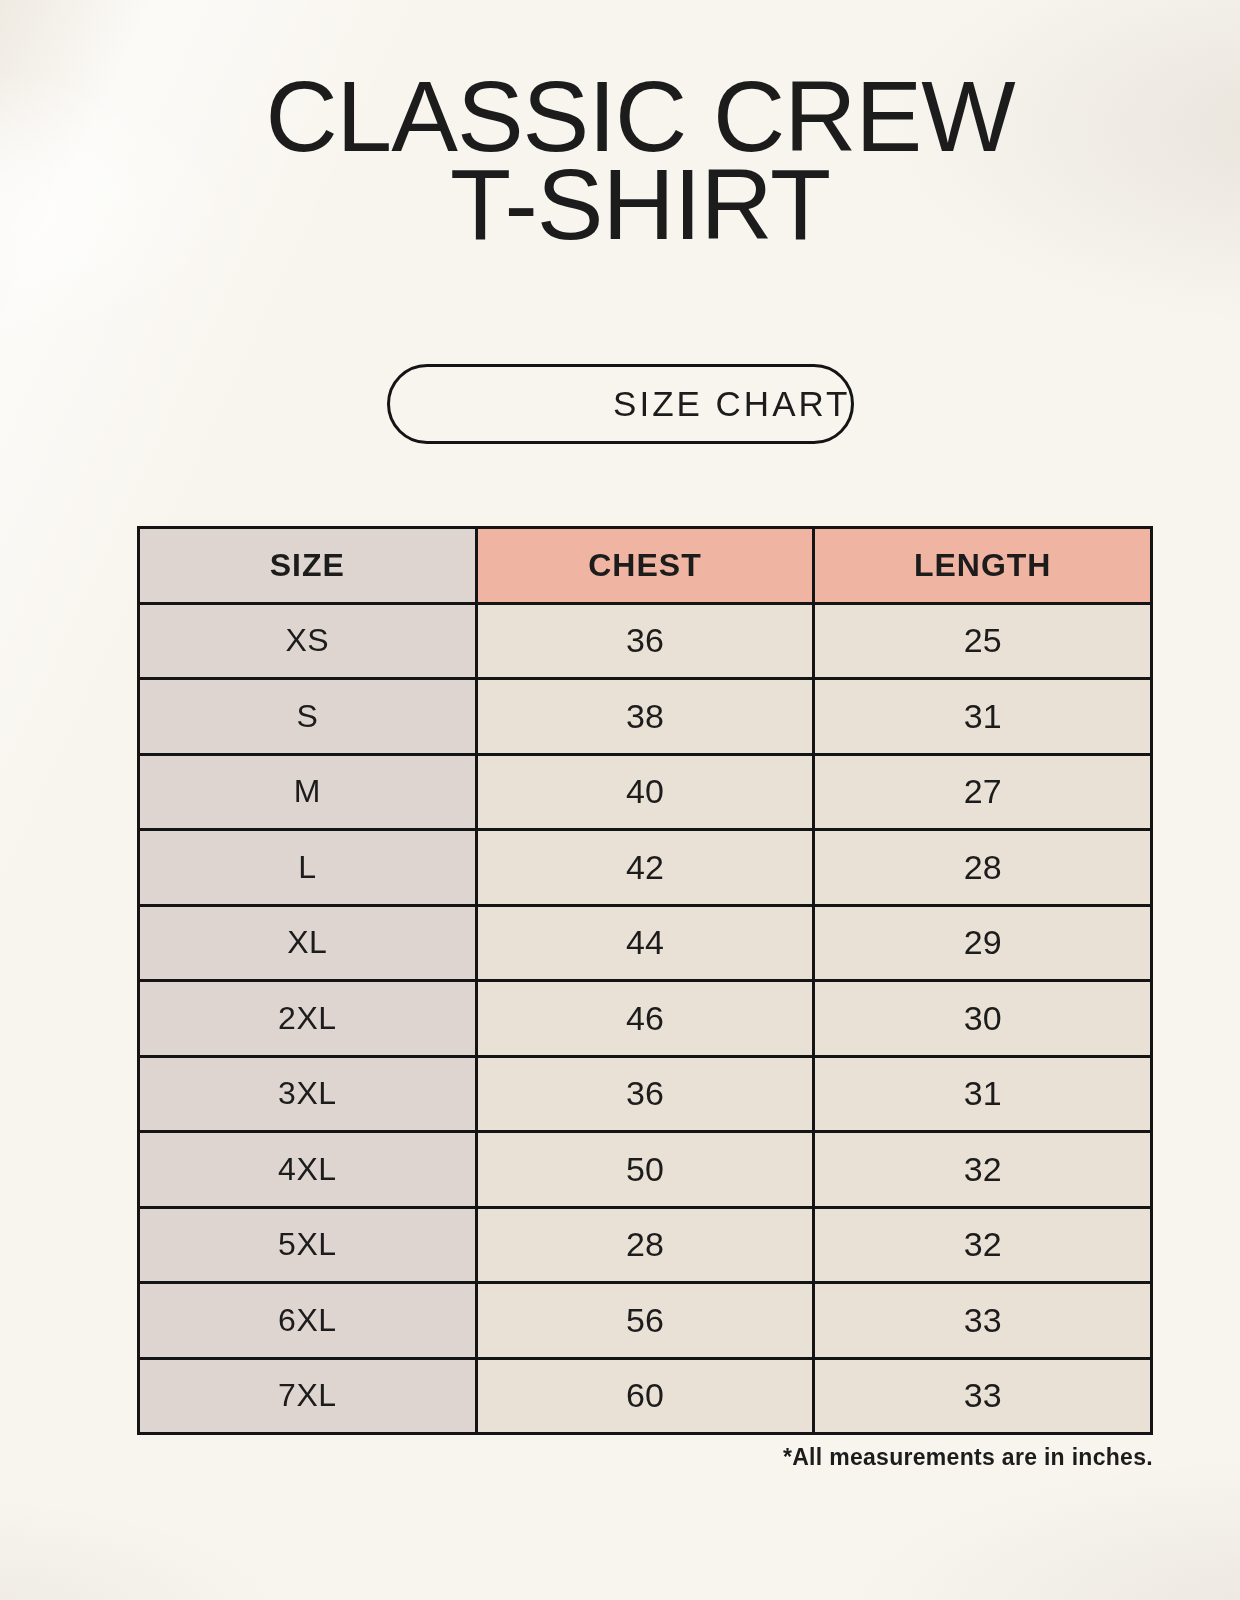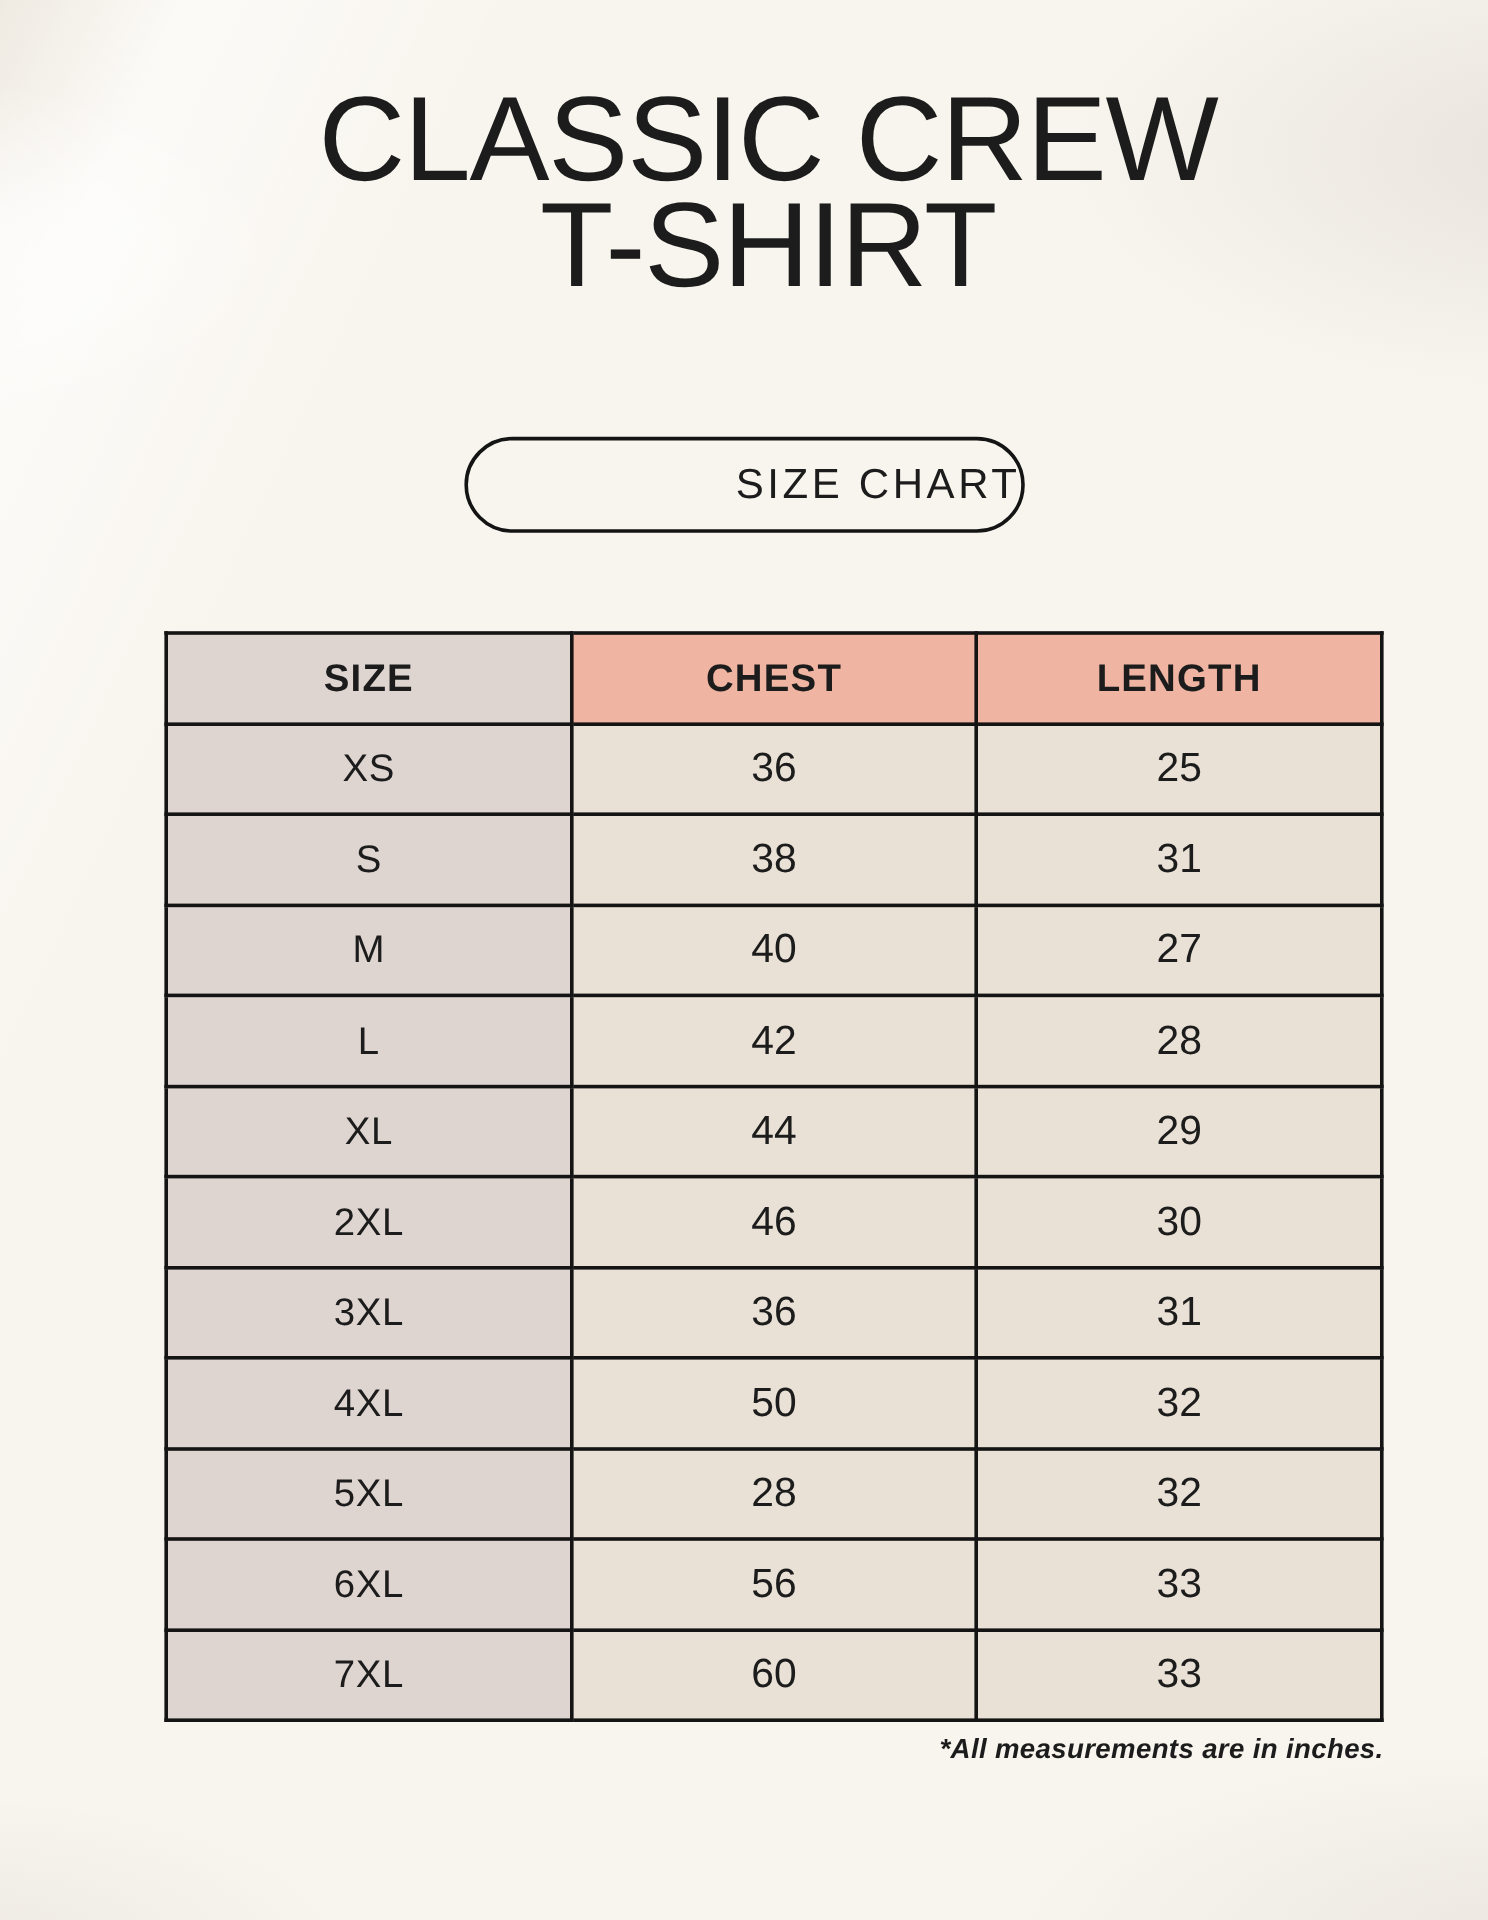--- a/index.html
+++ b/index.html
@@ -83,21 +83,20 @@
     font-weight:400;
     font-size:32px;
     letter-spacing:0.5px;
   }
   .footnote{
     text-align:right;
     margin-top:9px;
     font-size:23px;
     font-weight:700;
     letter-spacing:0.3px;
-    font-style:italic;
   }
 </style>
 </head>
 <body>
 
 <div class="page">
 
   <h1 class="title">
     <span class="line">CLASSIC CREW</span>
     <span class="line">T-SHIRT</span>

